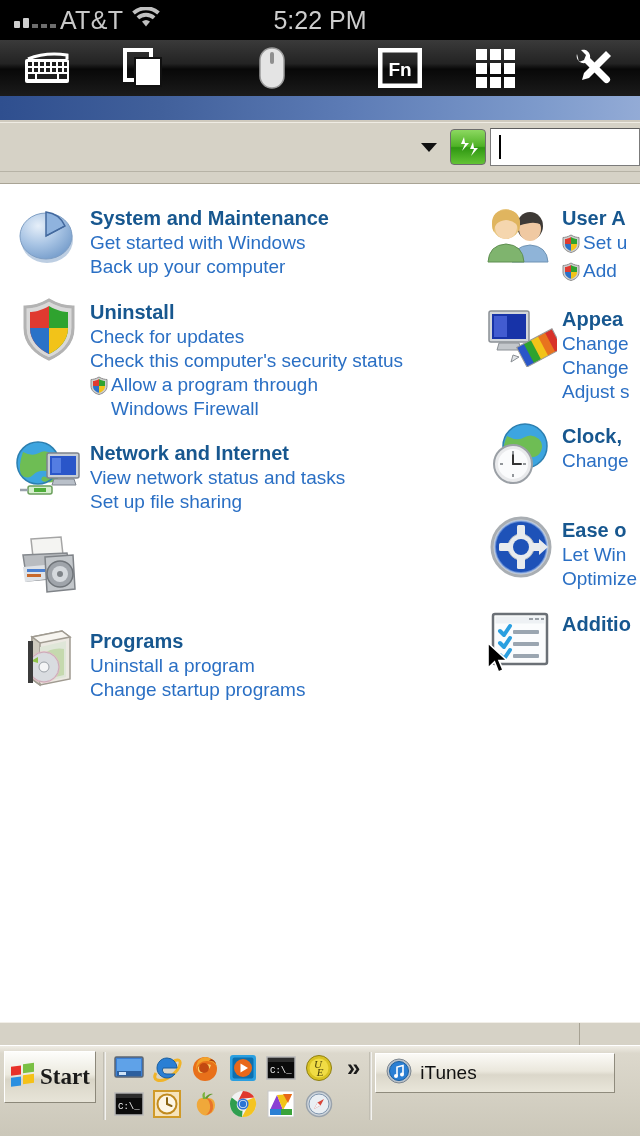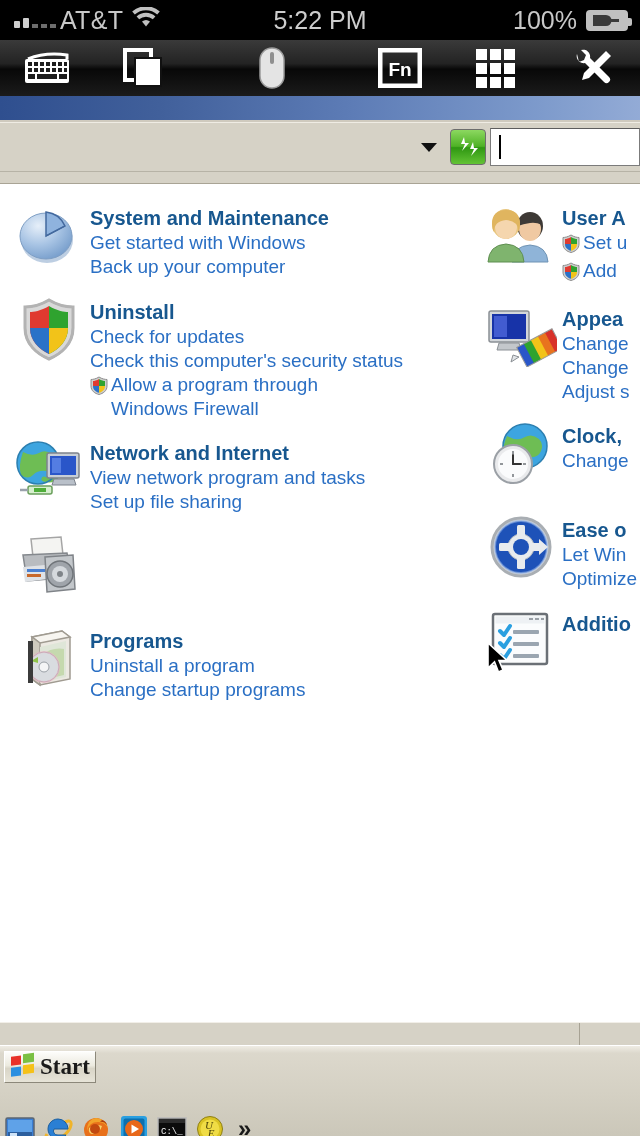--- a/index.html
+++ b/index.html
@@ -155,21 +155,21 @@
     display: flex; align-items: center;
   }
   .cp-status .grow { flex: 1 1 auto; height: 100%; border-right: 1px solid #a7a294; }
   .cp-status .seg  { width: 60px; height: 100%; }
 
   
   .taskbar {
     position: absolute; left: 0; bottom: 0; width: 640px; height: 91px;
     background: linear-gradient(to bottom, #efece4 0%, #dcd8cc 8%, #d4d0c3 55%, #cbc7b9 100%);
     border-top: 1px solid #ffffff;
-    display: flex; align-items: stretch; flex-direction: column;
+    display: flex; align-items: stretch;
   }
   .start-btn {
     width: 92px; margin: 5px 4px 6px 4px;
     background: linear-gradient(to bottom, #fdfdfb 0%, #eceadf 45%, #d9d5c7 55%, #e7e4d8 100%);
     border: 1px solid #ffffff; border-right-color: #8c887a; border-bottom-color: #8c887a;
     display: flex; align-items: center; justify-content: center; gap: 4px;
     cursor: pointer; height: 52px; align-self: flex-start;
   }
   .start-label {
     font-family: "Liberation Serif", serif;
@@ -221,29 +221,20 @@
       <span class="carrier">AT&amp;T</span>
       <span class="wifi">
         <svg width="30" height="22" viewBox="0 0 30 22">
           <path d="M15 19.5 L11 14.6 a6.3 6.3 0 0 1 8 0 Z" fill="#c0c0c0"></path>
           <path d="M5.6 9.4 A14 14 0 0 1 24.4 9.4 l-2.6 2.9 A10.2 10.2 0 0 0 8.2 12.3 Z" fill="#c0c0c0"></path>
           <path d="M1.2 4.6 A20.5 20.5 0 0 1 28.8 4.6 l-2.6 2.9 A16.8 16.8 0 0 0 3.8 7.5 Z" fill="#c0c0c0"></path>
         </svg>
       </span>
     </div>
     <div class="ios-time">5:22 PM</div>
-    <div class="right">
-      <span class="batt-pct">100%</span>
-      <span class="batt">
-        <svg class="plug" width="26" height="11" viewBox="0 0 26 11">
-          <path d="M0 0 h13 a4 4 0 0 1 0 11 H0 Z" fill="#3a3a3a"></path>
-          <rect x="13" y="4" width="13" height="3" fill="#3a3a3a"></rect>
-        </svg>
-      </span>
-    </div>
   </div>
 
   <div class="app-toolbar">
     <div class="tb-btn" style="width:96px">
       <svg width="50" height="36" viewBox="0 0 50 36">
         <path d="M5 9 Q22 2 44 5 L44 9" fill="none" stroke="#fff" stroke-width="3"></path>
         <rect x="2" y="9" width="44" height="24" rx="2" fill="#fff"></rect>
         <g fill="#1d1d1d">
           <rect x="5" y="12" width="4" height="4"></rect>
             <rect x="11" y="12" width="4" height="4"></rect>
@@ -400,21 +391,21 @@
               <rect x="36" y="17" width="26" height="19" fill="#2a56c9"></rect>
               <rect x="38" y="19" width="9" height="15" fill="#5f87e8" opacity=".8"></rect>
               <path d="M40 40 l20 0 2 6 -24 0 Z" fill="#b9c0c9" stroke="#7d838c" stroke-width="1"></path>
               <rect x="14" y="47" width="24" height="8" rx="2" fill="#d8f0cf" stroke="#6a9e5c" stroke-width="1.5"></rect>
               <rect x="20" y="49" width="12" height="4" fill="#4fae3a"></rect>
               <path d="M14 51 L6 51" stroke="#9aa2ab" stroke-width="2.5"></path>
             </svg>
           </div>
           <div class="tx">
             <div class="cat-title">Network and Internet</div>
-            <div class="cat-link">View network program and tasks</div>
+            <div class="cat-link">View network status and tasks</div>
             <div class="cat-link">Set up file sharing</div>
           </div>
         </div>
 
         <div class="cat">
           <div class="ic">
             <svg width="68" height="64" viewBox="0 0 68 64">
               <path d="M16 6 L46 4 L48 22 L18 24 Z" fill="#f4f4f2" stroke="#a5a5a5" stroke-width="1.5"></path>
               <path d="M8 22 L52 20 L56 44 L12 48 Z" fill="#b9bcc0" stroke="#84888d" stroke-width="1.5"></path>
               <path d="M8 34 L30 32 L32 46 L10 49 Z" fill="#dfe2e6"></path>

